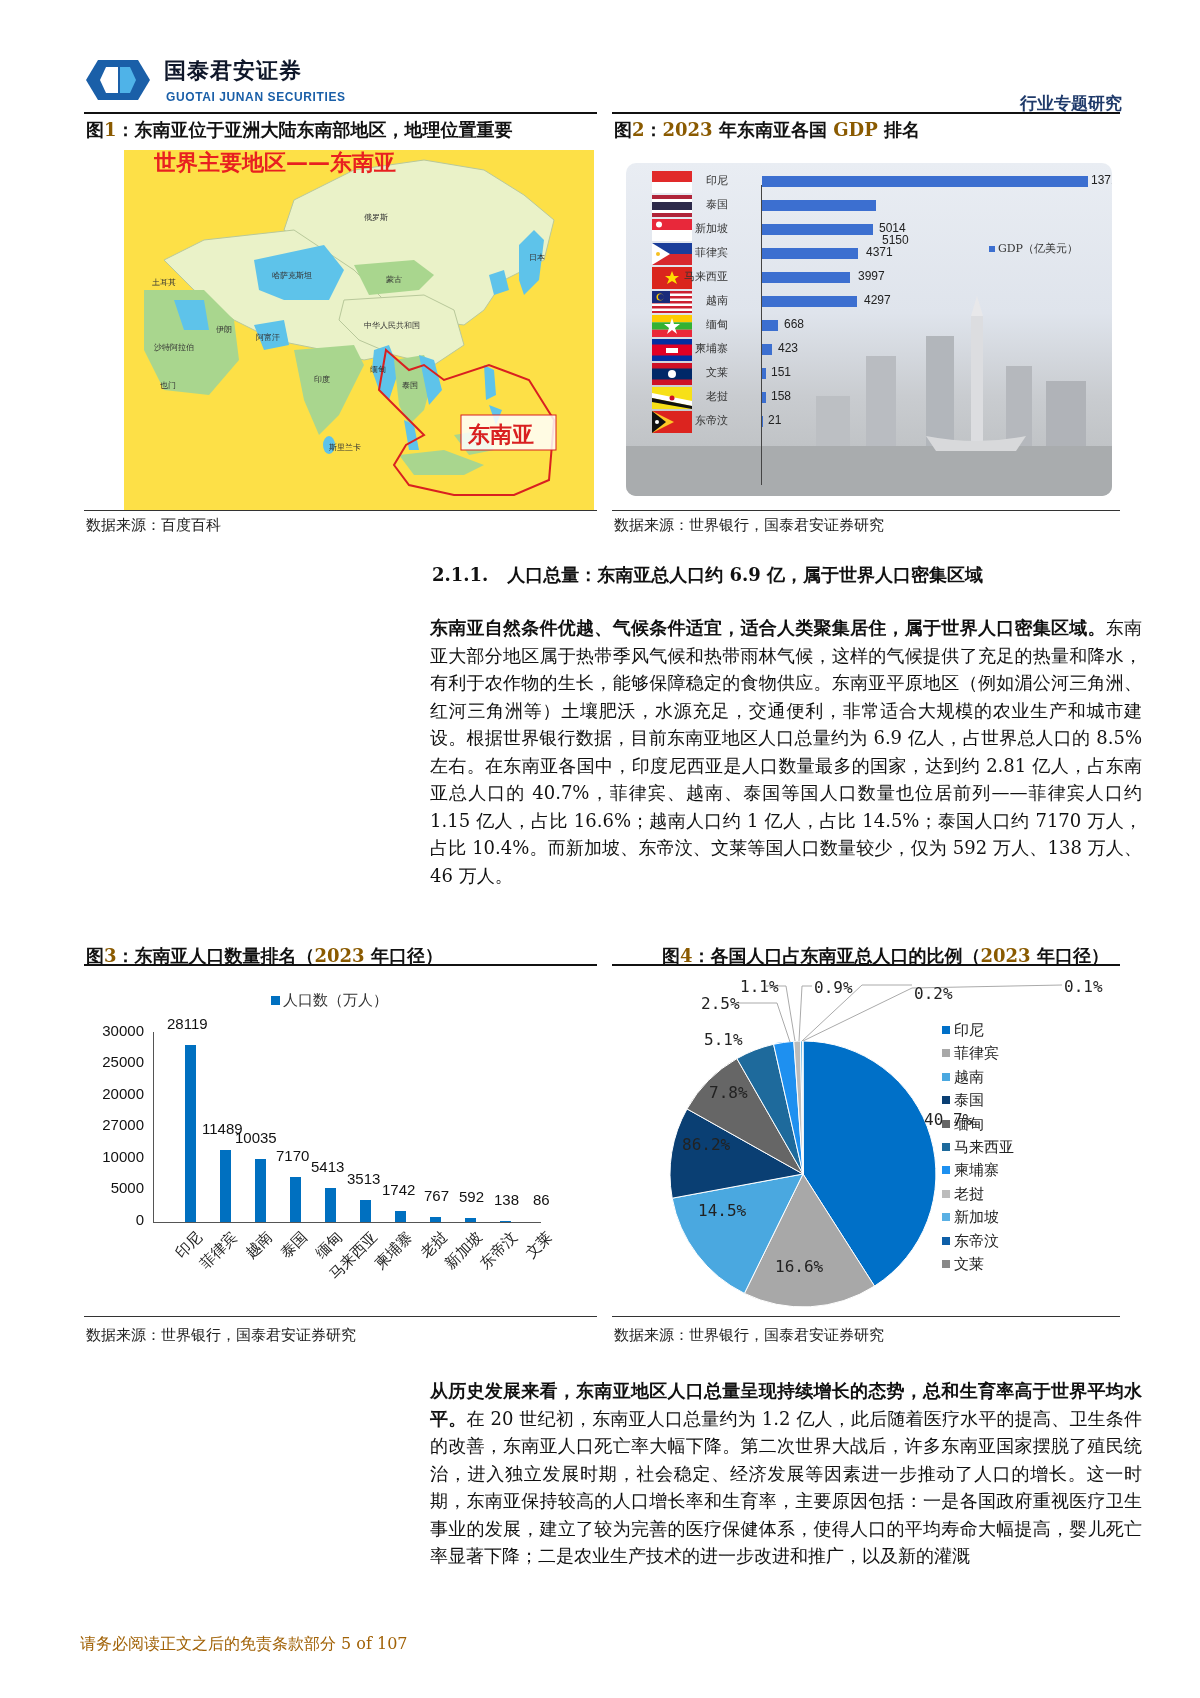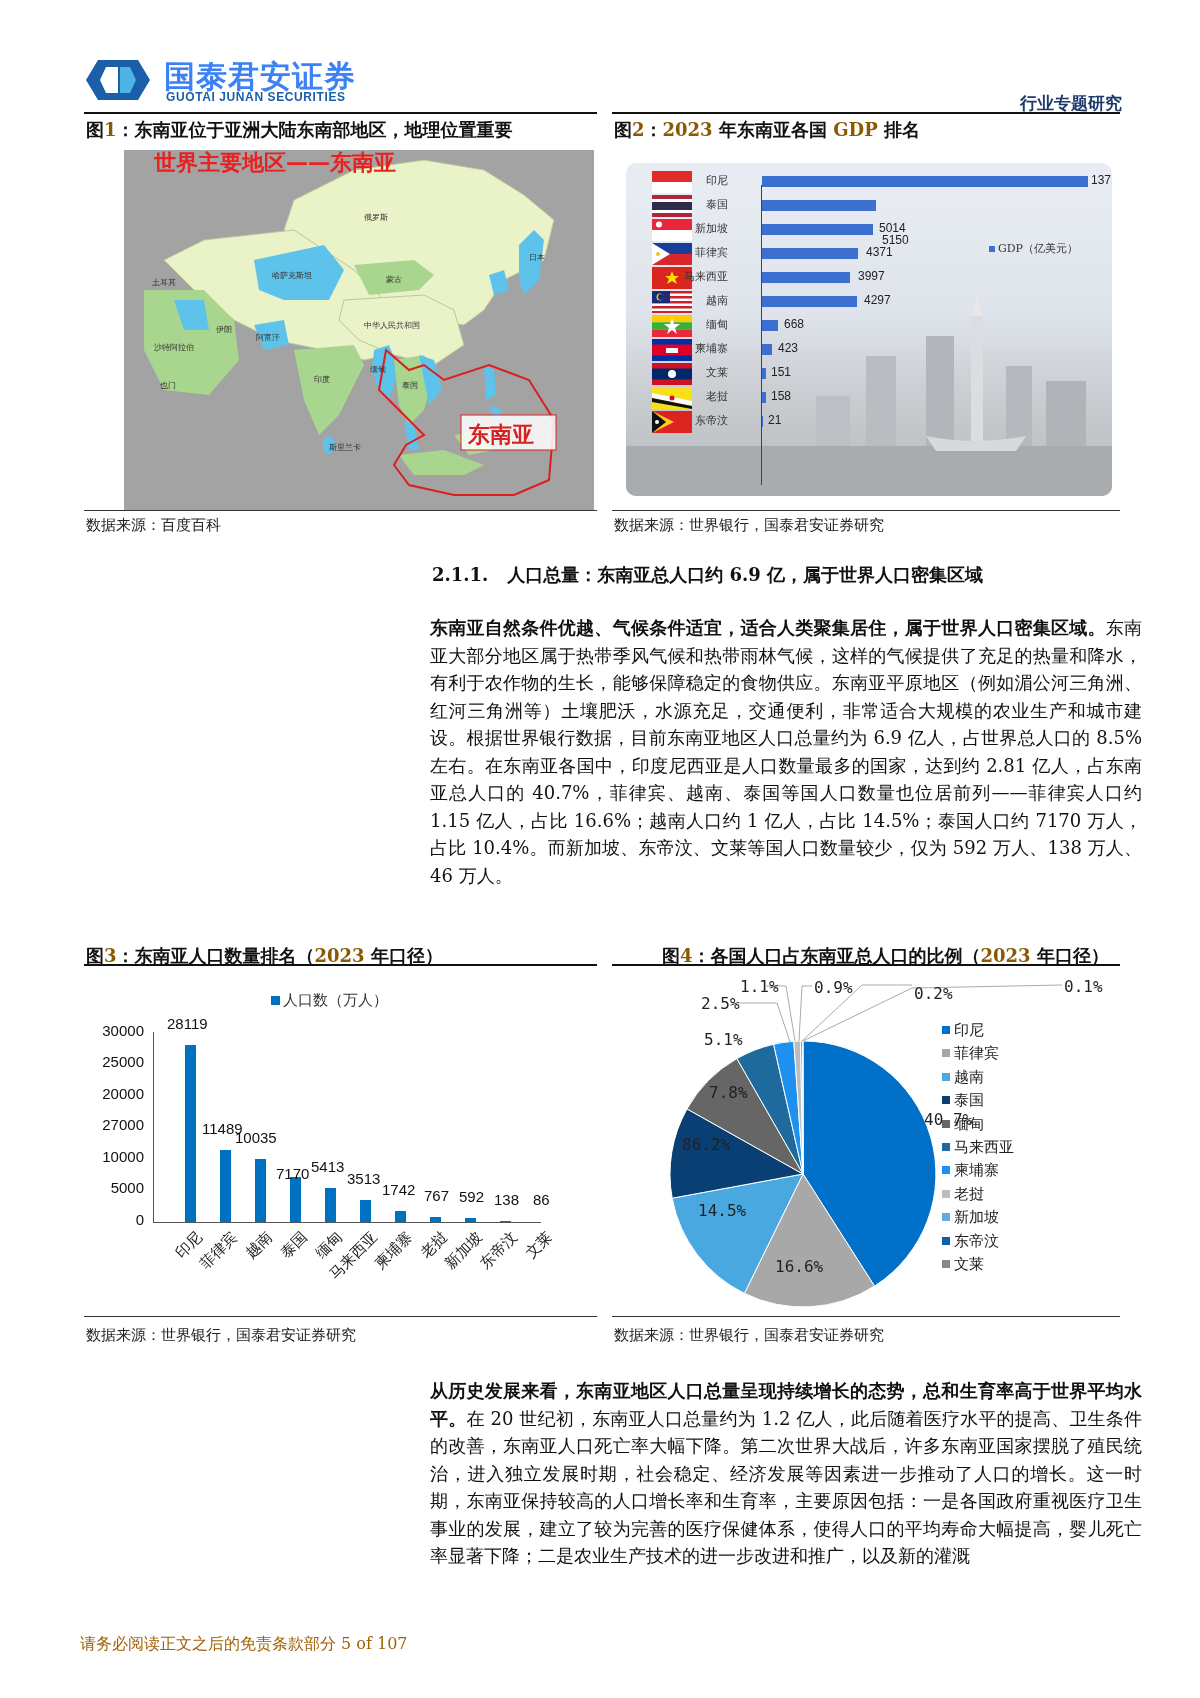--- a/index.html
+++ b/index.html
@@ -1,32 +1,32 @@
 <!DOCTYPE html>
 <html><head>
 <meta charset="utf-8">
 <style>
   html,body{margin:0;padding:0;background:#fff;}
   body{width:1200px;height:1698px;position:relative;font-family:"DejaVu Serif","Liberation Serif",serif;color:#111;overflow:hidden;}
   .abs{position:absolute;}
   .logo-mark{left:84px;top:58px;width:68px;height:44px;}
-  .logo-cn{left:164px;top:56px;font-family:"DejaVu Sans","Liberation Sans",sans-serif;font-size:31px;font-weight:bold;color:#3b82f6;letter-spacing:1px;}
+  .logo-cn{left:164px;top:56px;font-family:"DejaVu Sans","Liberation Sans",sans-serif;font-size:22px;font-weight:bold;color:#0f172a;letter-spacing:1px;}
   .logo-en{left:166px;top:90px;font-family:"Liberation Sans","DejaVu Sans",sans-serif;font-size:12px;font-weight:bold;color:#1a5fa8;letter-spacing:0.6px;}
   .hdr-right{right:78px;top:92px;font-size:17px;font-weight:bold;color:#1f3a6a;}
   .rule{height:2px;background:#111;}
   .fig-title{font-size:18px;font-weight:bold;white-space:nowrap;}
   .fig-title .num{color:#8a5a00;}
   .thin{height:1px;background:#333;}
   .src{font-size:15px;color:#222;white-space:nowrap;}
   .sec{font-size:18px;font-weight:bold;}
   .para{font-size:18px;line-height:27.5px;text-align:justify;width:712px;}
   .para b{font-weight:bold;}
   .footer{left:80px;top:1634px;font-size:16px;color:#a16207;}
   
-  .map{left:124px;top:150px;width:470px;height:360px;background:#a3a3a3;}
+  .map{left:124px;top:150px;width:470px;height:360px;background:#fde047;}
   
   .gdp{left:626px;top:163px;width:486px;height:333px;border-radius:10px;background:linear-gradient(180deg,#e9edf3 0%,#dfe4ec 45%,#c9ccd0 70%,#b8bbbd 100%);overflow:hidden;}
   .gdp .skyline{position:absolute;left:0;right:0;bottom:0;height:200px;}
   .gdp-row{position:absolute;left:0;height:22px;width:486px;}
   .flag{position:absolute;left:26px;width:40px;height:22px;}
   .gdp-label{position:absolute;right:384px;top:2px;font-size:11px;color:#333;white-space:nowrap;}
   .gdp-bar{position:absolute;left:136px;top:5px;height:11px;background:#3c6fd0;}
   .gdp-val{position:absolute;top:2px;font-family:"Liberation Sans",sans-serif;font-size:12px;color:#222;}
   .gdp-axis{position:absolute;left:135px;top:22px;width:1px;height:300px;background:#444;}
   .gdp-legend{position:absolute;left:363px;top:78px;font-size:11px;color:#333;white-space:nowrap;}
@@ -302,21 +302,21 @@
   <div class="abs bar" style="left:276px;top:234px;height:22px;"></div>
   <div class="abs bar" style="left:311px;top:245px;height:11px;"></div>
   <div class="abs bar" style="left:346px;top:251px;height:5px;"></div>
   <div class="abs bar" style="left:381px;top:252px;height:4px;"></div>
   <div class="abs bar" style="left:416px;top:255px;height:1px;"></div>
   <div class="abs bar" style="left:451px;top:256px;height:0px;"></div>
 
   <span class="abs bar-val" style="left:83px;top:49px;">28119</span>
   <span class="abs bar-val" style="left:118px;top:154px;">11489</span>
   <span class="abs bar-val" style="left:151px;top:163px;">10035</span>
-  <span class="abs bar-val" style="left:192px;top:199px;">7170</span>
+  <span class="abs bar-val" style="left:192px;top:181px;">7170</span>
   <span class="abs bar-val" style="left:227px;top:192px;">5413</span>
   <span class="abs bar-val" style="left:263px;top:204px;">3513</span>
   <span class="abs bar-val" style="left:298px;top:215px;">1742</span>
   <span class="abs bar-val" style="left:340px;top:221px;">767</span>
   <span class="abs bar-val" style="left:375px;top:222px;">592</span>
   <span class="abs bar-val" style="left:410px;top:225px;">138</span>
   <span class="abs bar-val" style="left:449px;top:225px;">86</span>
 
   <span class="abs xlab" style="right:404px;top:262px;">印尼</span>
   <span class="abs xlab" style="right:369px;top:262px;">菲律宾</span>

